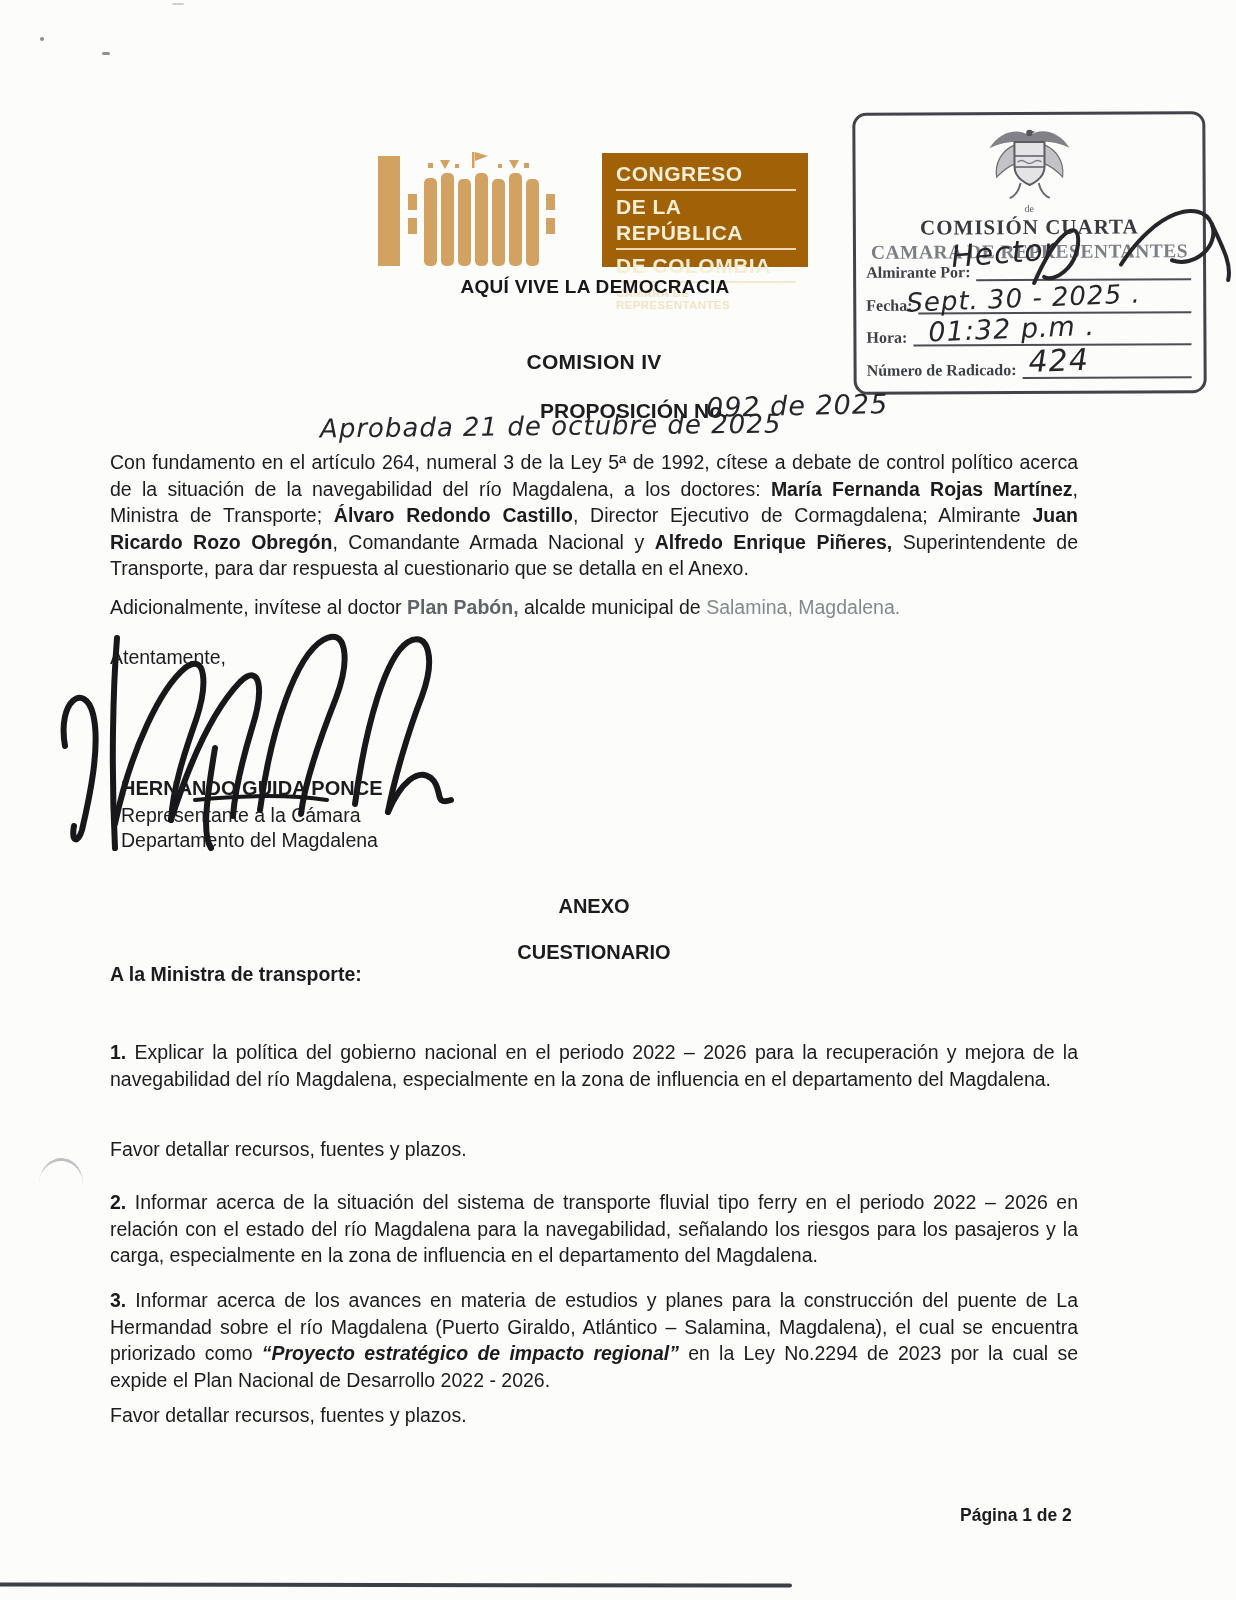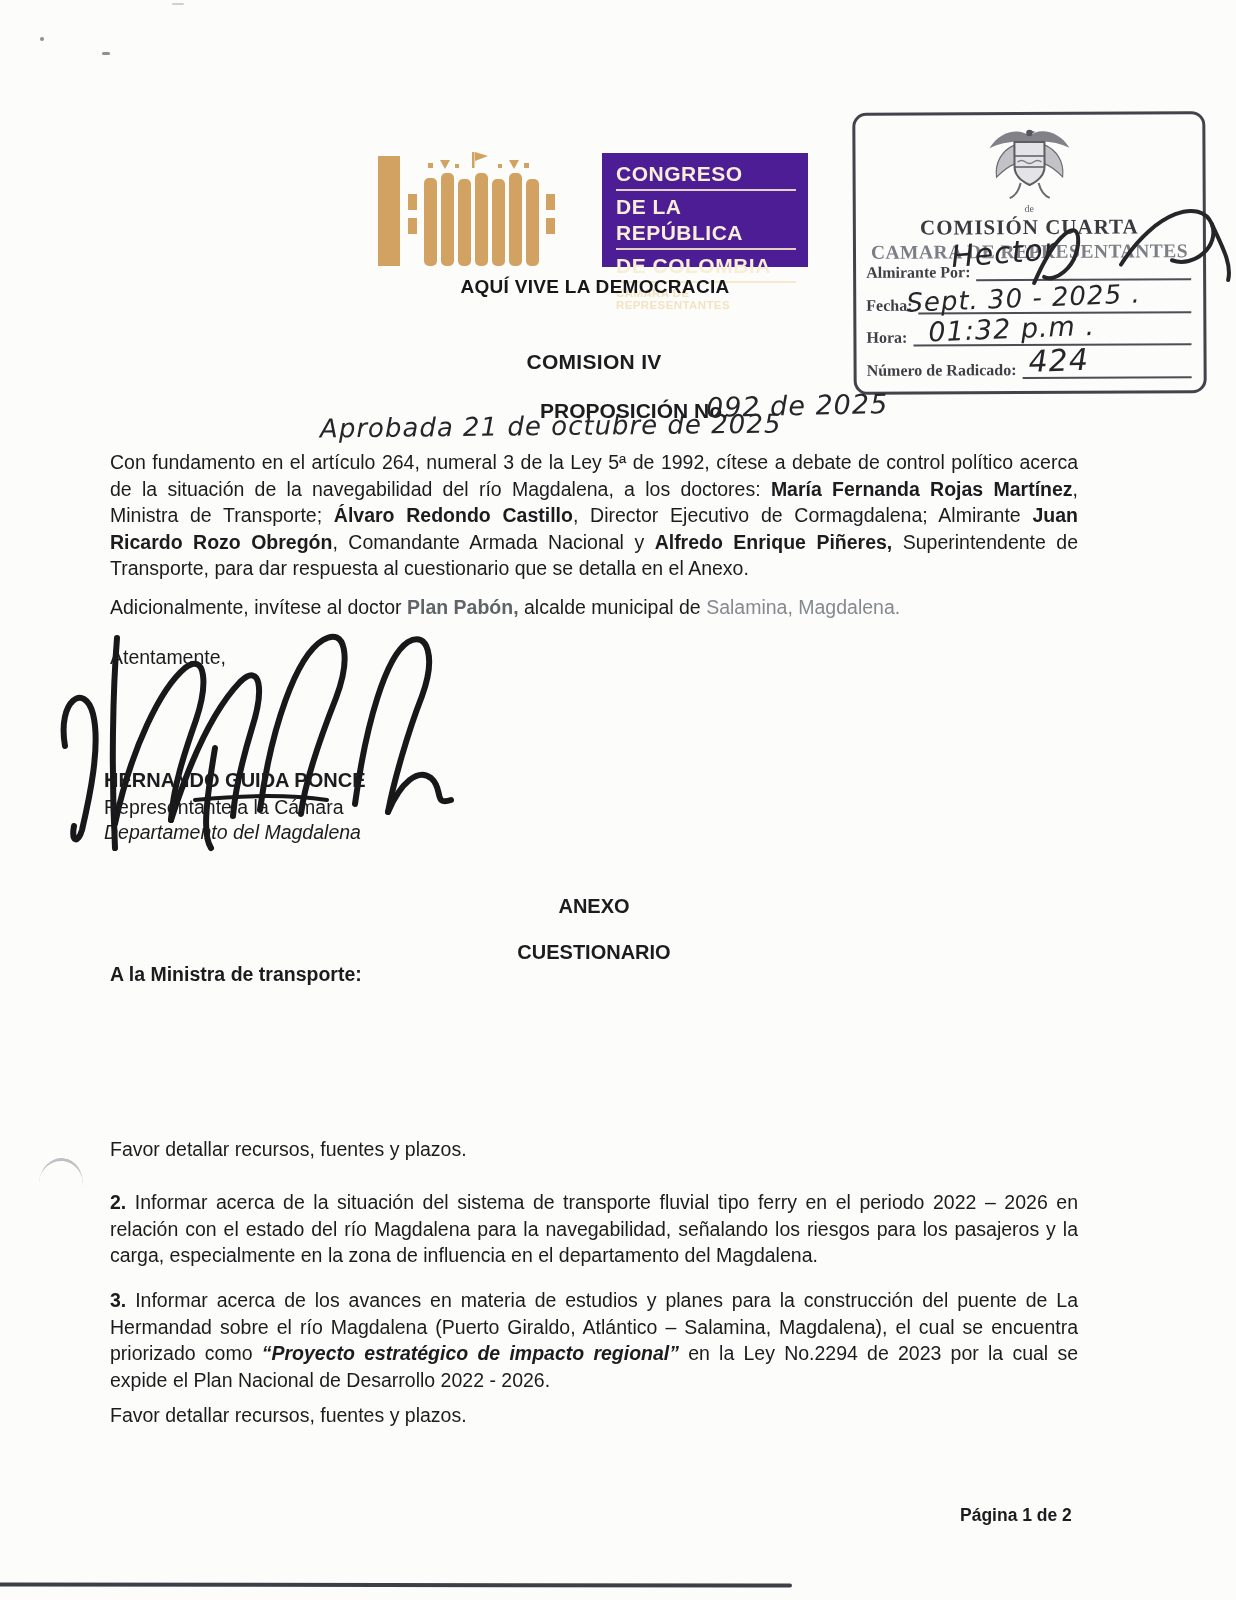--- a/index.html
+++ b/index.html
@@ -52,21 +52,21 @@
     text-align:justify;color:#1c1c1e;}
   .line-single{position:absolute;left:110px;font-size:19.5px;color:#1c1c1e;white-space:nowrap;}
   .seg-b{font-weight:700;}
   .seg-g{color:#85898f;}
   .seg-bg{font-weight:700;color:#606468;}
   .seg-bi{font-weight:700;font-style:italic;}
   .center-head{position:absolute;left:110px;width:968px;text-align:center;
     font-weight:700;font-size:20px;}
   .bold-line{font-weight:700;}
   .signature-svg{position:absolute;left:55px;top:628px;}
-  .signer{position:absolute;left:104px;font-size:19.5px;white-space:nowrap;}
+  .signer{position:absolute;left:121px;font-size:19.5px;white-space:nowrap;margin-top:8px;}
   .footer-page{position:absolute;left:960px;top:1505px;font-weight:700;font-size:17.5px;
     font-family:"Liberation Sans",sans-serif;}
 </style>
 </head>
 <body>
 
 <div class="page">
 
   <div class="speck" style="left:40px;top:37px;width:4px;height:4px;"></div>
   <div class="speck" style="left:102px;top:52px;width:8px;height:3px;border-radius:2px;"></div>
@@ -91,21 +91,21 @@
       <rect x="50" y="13" width="5" height="5"></rect>
       <path d="M62,10 l5,9 l5,-9 z"></path>
       <rect x="77" y="14" width="4" height="4"></rect>
       <rect x="94" y="2" width="2.5" height="16"></rect>
       <path d="M97,2 l13,4 l-13,5 z"></path>
       <rect x="120" y="14" width="4" height="4"></rect>
       <path d="M131,10 l5,9 l5,-9 z"></path>
       <rect x="146" y="13" width="5" height="5"></rect>
     </g>
   </svg>
-  <div class="logo-block" style="background:#4c1d95;">
+  <div class="logo-block" style="background:#a16207;">
     <div class="logo-line">CONGRESO</div>
     <div class="logo-rule"></div>
     <div class="logo-line">DE LA REPÚBLICA</div>
     <div class="logo-rule"></div>
     <div class="logo-line">DE COLOMBIA</div>
     <div class="logo-rule"></div>
     <div class="logo-chamber">CÁMARA DE REPRESENTANTES</div>
   </div>
   <div class="tagline">AQUÍ VIVE LA DEMOCRACIA</div>
 
@@ -176,25 +176,26 @@
       <path d="M160,120 C150,180 148,208 156,220"></path>
       <path d="M205,182 C216,100 241,28 268,12 C291,-2 296,30 281,70 C266,108 250,152 246,186"></path>
       <path d="M300,176 C311,95 331,28 353,14 C373,2 381,30 367,68 C353,104 339,152 333,184"></path>
       <path d="M333,184 C346,154 363,140 376,150 C389,161 378,178 396,172"></path>
       <path d="M140,172 C200,166 245,168 272,172" stroke-width="4"></path>
     </g>
   </svg>
 
   <div class="signer bold-line" style="top:769px;font-size:20px;">HERNANDO GUIDA PONCE</div>
   <div class="signer" style="top:796px;">Representante a la Cámara</div>
-  <div class="signer" style="top:821px;font-style:italic;">Departamento del Magdalena</div>
+  <div class="signer" style="top:821px;">Departamento del Magdalena</div>
 
   <div class="center-head" style="top:941px;">CUESTIONARIO</div>
   <div class="center-head" style="top:895px;">ANEXO</div>
   <div class="line-single bold-line" style="top:963px;">A la Ministra de transporte:</div>
 
+  <div class="para" style="top:1039px;"><span class="seg-b">1.</span><span> Explicar la política del gobierno nacional en el periodo 2022 – 2026 para la recuperación y mejora de la navegabilidad del río Magdalena, especialmente en la zona de influencia en el departamento del Magdalena.</span></div>
   <div class="line-single" style="top:1138px;">Favor detallar recursos, fuentes y plazos.</div>
   <div class="para" style="top:1189px;"><span class="seg-b">2.</span><span> Informar acerca de la situación del sistema de transporte fluvial tipo ferry en el periodo 2022 – 2026 en relación con el estado del río Magdalena para la navegabilidad, señalando los riesgos para los pasajeros y la carga, especialmente en la zona de influencia en el departamento del Magdalena.</span></div>
   <div class="para" style="top:1287px;"><span class="seg-b">3.</span><span> Informar acerca de los avances en materia de estudios y planes para la construcción del puente de La Hermandad sobre el río Magdalena (Puerto Giraldo, Atlántico – Salamina, Magdalena), el cual se encuentra priorizado como </span><span class="seg-bi">“Proyecto estratégico de impacto regional”</span><span> en la Ley No.2294 de 2023 por la cual se expide el Plan Nacional de Desarrollo 2022 - 2026.</span></div>
   <div class="line-single" style="top:1404px;">Favor detallar recursos, fuentes y plazos.</div>
 
   <div class="footer-page">Página 1 de 2</div>
 </div>
 
 </body></html>

